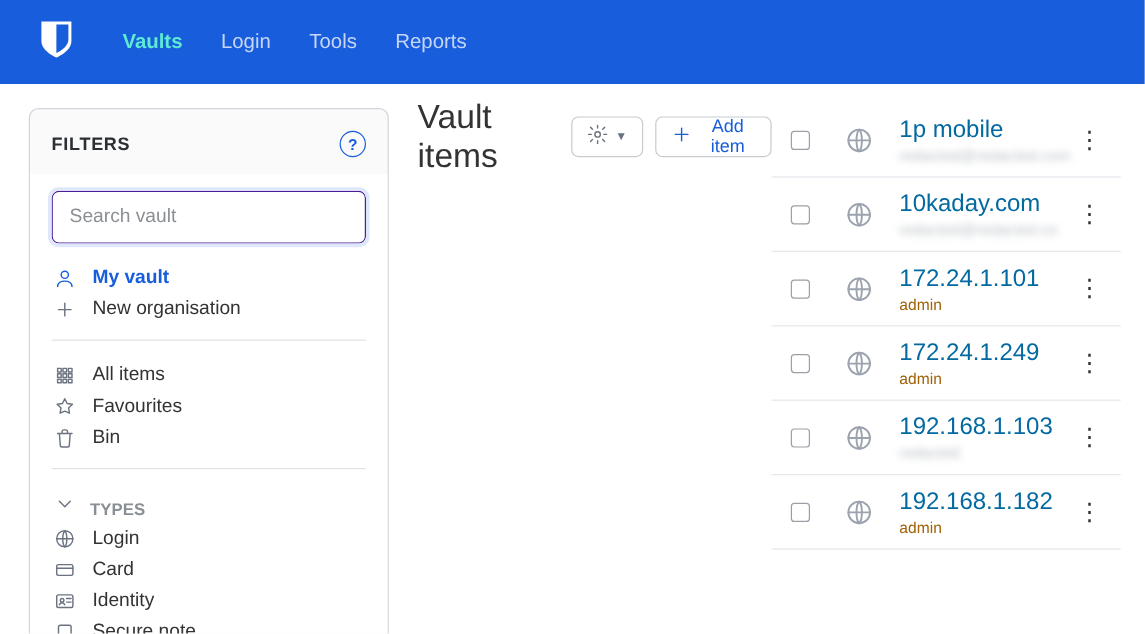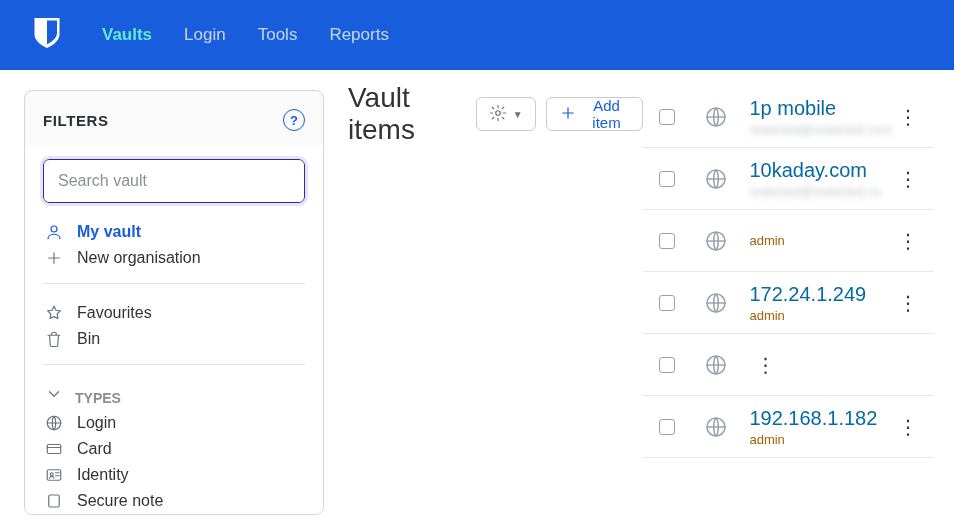--- a/index.html
+++ b/index.html
@@ -174,20 +174,36 @@
             <span>New organisation</span>
           </div>
         </div>
 
         <div class="divider"></div>
 
         <div class="group">
           <div class="row">
             <span class="icon-slot">
               <svg class="ico" viewBox="0 0 24 24">
+                  <rect x="4" y="4" width="4" height="4"></rect>
+                  <rect x="10" y="4" width="4" height="4"></rect>
+                  <rect x="16" y="4" width="4" height="4"></rect>
+                  <rect x="4" y="10" width="4" height="4"></rect>
+                  <rect x="10" y="10" width="4" height="4"></rect>
+                  <rect x="16" y="10" width="4" height="4"></rect>
+                  <rect x="4" y="16" width="4" height="4"></rect>
+                  <rect x="10" y="16" width="4" height="4"></rect>
+                  <rect x="16" y="16" width="4" height="4"></rect>
+                </svg>
+            </span>
+            <span>All items</span>
+          </div>
+          <div class="row">
+            <span class="icon-slot">
+              <svg class="ico" viewBox="0 0 24 24">
                   <path d="M12 3l2.6 5.3 5.9.9-4.3 4.1 1 5.8L12 16.9 6.8 19.1l1-5.8L3.5 9.2l5.9-.9z"></path>
                 </svg>
             </span>
             <span>Favourites</span>
           </div>
           <div class="row">
             <span class="icon-slot">
               <svg class="ico" viewBox="0 0 24 24">
                   <path d="M4 7h16M9 7V5a2 2 0 012-2h2a2 2 0 012 2v2M6 7l1 13a2 2 0 002 2h6a2 2 0 002-2l1-13"></path>
                 </svg>
@@ -304,20 +320,21 @@
         </div>
         <div class="item">
           <input type="checkbox" class="cb" style="">
           <span class="globe">
             <svg class="ico" viewBox="0 0 24 24" style="width:24px;height:24px">
               <circle cx="12" cy="12" r="9"></circle>
               <path d="M3 12h18M12 3c3 3 3 15 0 18M12 3c-3 3-3 15 0 18"></path>
             </svg>
           </span>
           <div class="txt">
+            <span class="title">172.24.1.101</span>
             <span class="sub">admin</span>
           </div>
           <button class="menu">⋮</button>
         </div>
         <div class="item">
           <input type="checkbox" class="cb" style="">
           <span class="globe">
             <svg class="ico" viewBox="0 0 24 24" style="width:24px;height:24px">
               <circle cx="12" cy="12" r="9"></circle>
               <path d="M3 12h18M12 3c3 3 3 15 0 18M12 3c-3 3-3 15 0 18"></path>
@@ -330,20 +347,24 @@
           <button class="menu">⋮</button>
         </div>
         <div class="item">
           <input type="checkbox" class="cb" style="">
           <span class="globe">
             <svg class="ico" viewBox="0 0 24 24" style="width:24px;height:24px">
               <circle cx="12" cy="12" r="9"></circle>
               <path d="M3 12h18M12 3c3 3 3 15 0 18M12 3c-3 3-3 15 0 18"></path>
             </svg>
           </span>
+          <div class="txt">
+            <span class="title">192.168.1.103</span>
+            <span class="sub blur">redacted</span>
+          </div>
           <button class="menu">⋮</button>
         </div>
         <div class="item">
           <input type="checkbox" class="cb" style="">
           <span class="globe">
             <svg class="ico" viewBox="0 0 24 24" style="width:24px;height:24px">
               <circle cx="12" cy="12" r="9"></circle>
               <path d="M3 12h18M12 3c3 3 3 15 0 18M12 3c-3 3-3 15 0 18"></path>
             </svg>
           </span>

